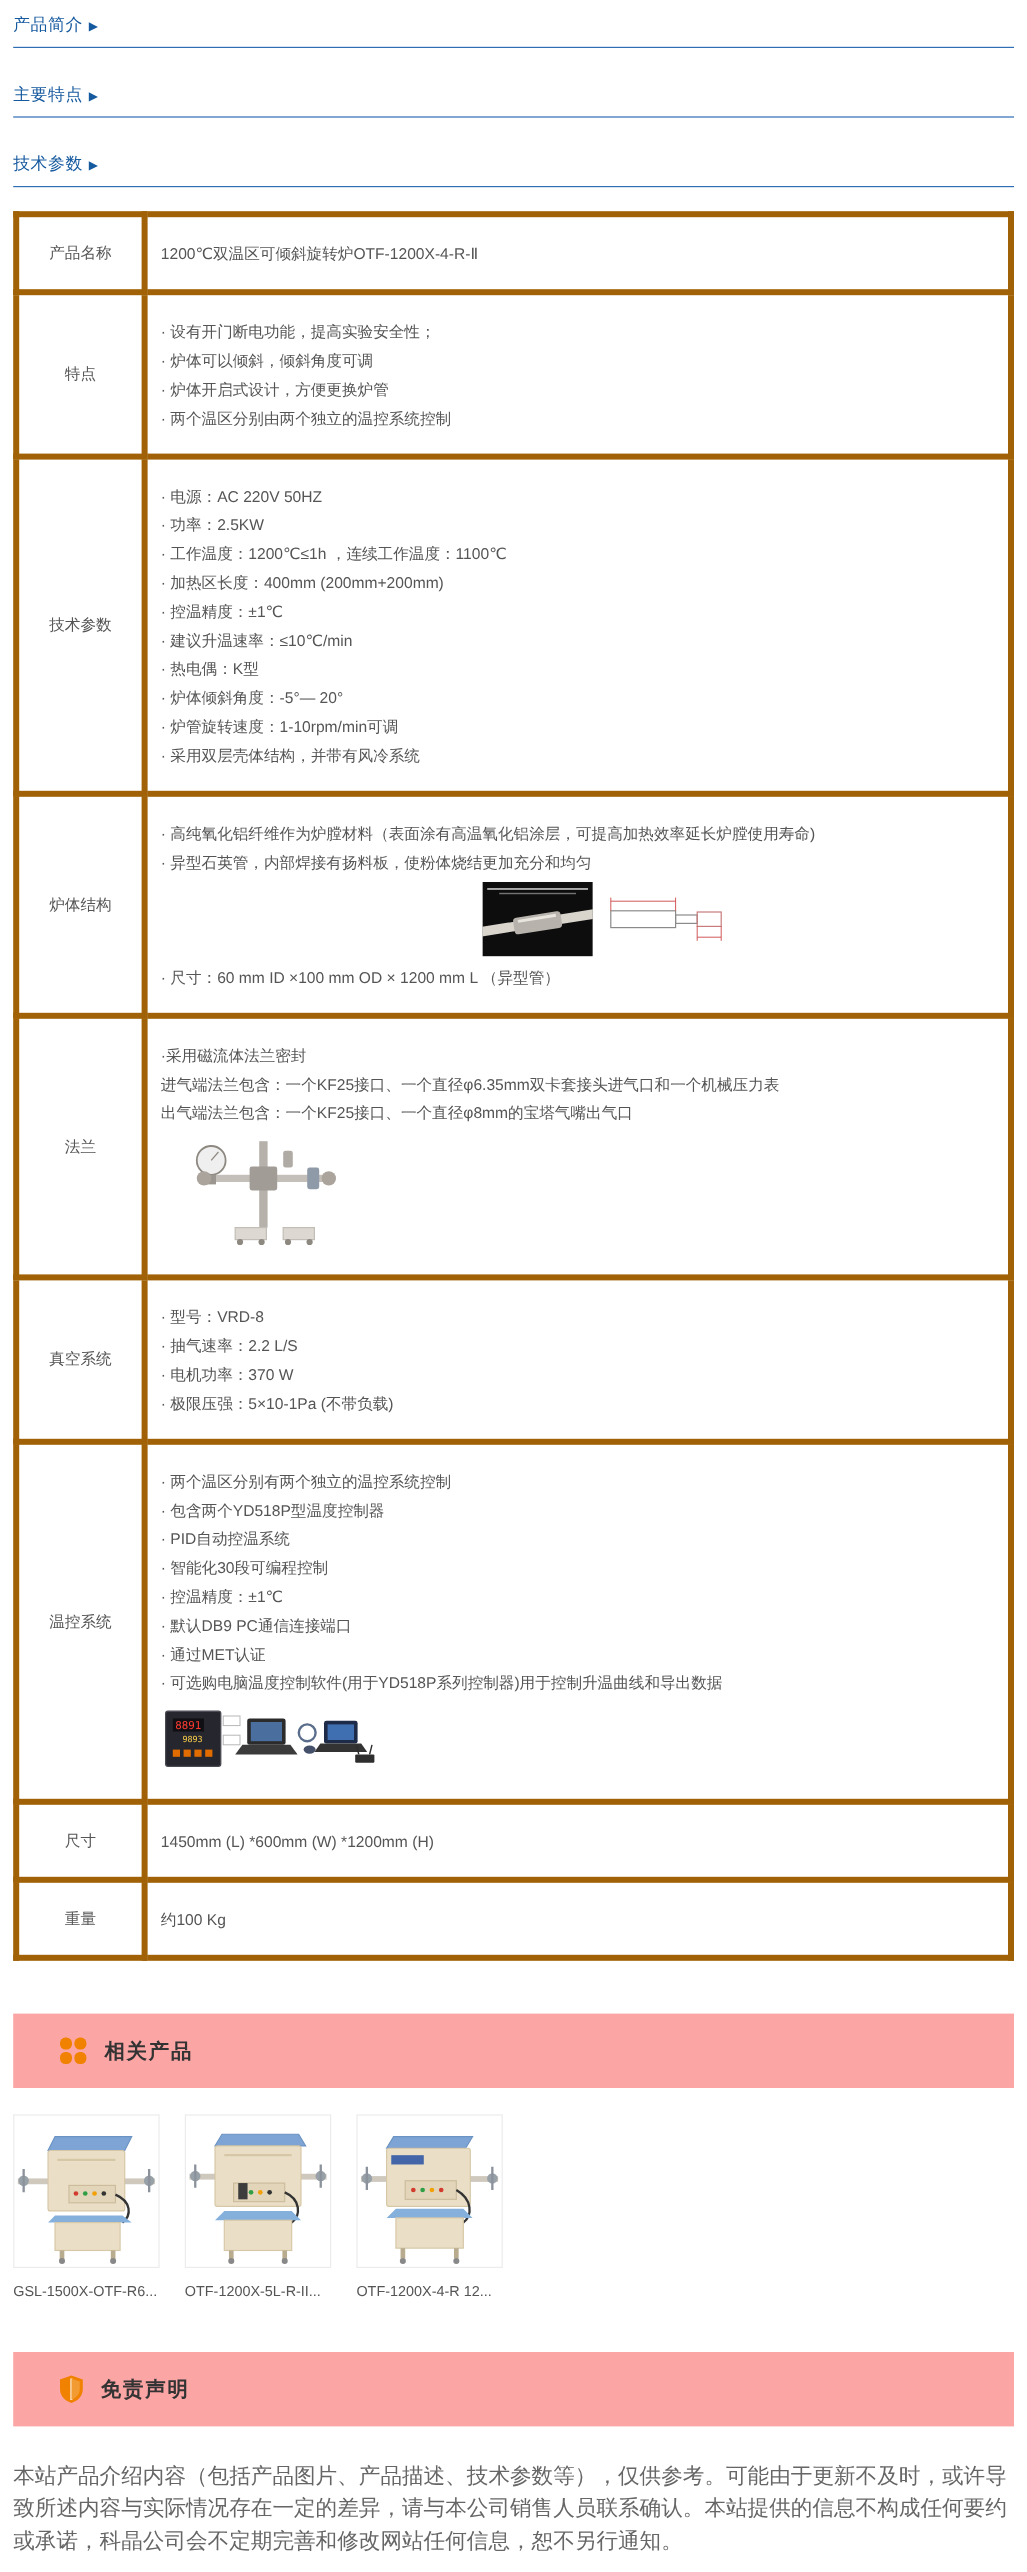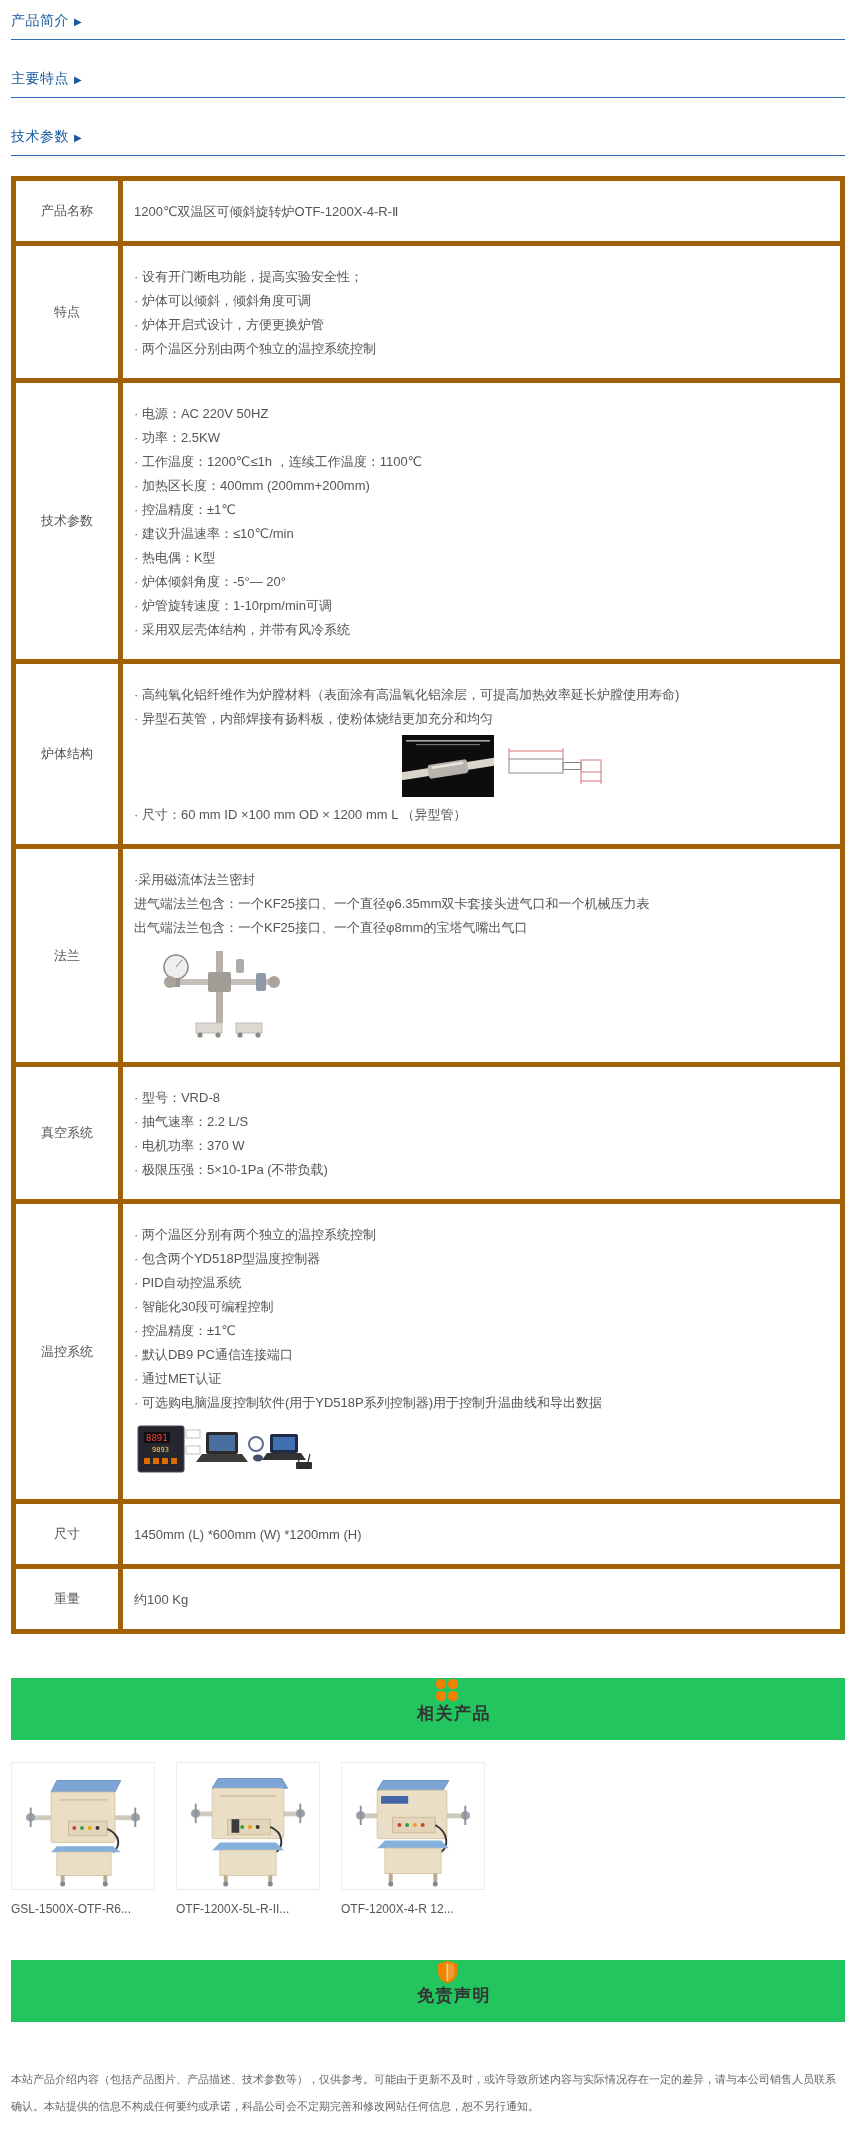--- a/index.html
+++ b/index.html
@@ -21,30 +21,30 @@
   
   table.specs { width:100%; border-collapse:collapse; margin-top:20px; font-size:13px; color:#555; table-layout:fixed; }
   table.specs td { border:5px solid #a16207; padding:18px 11px; vertical-align:middle; }
   td.lbl { width:80px; text-align:center; padding:6px 4px; }
   .tl { line-height:21px; padding:1.5px 0; }
   .media-structure { display:flex; gap:12px; align-items:center; margin:5px 0 5px 268px; }
   .media-flange { margin:8px 0 2px 2px; }
   .media-temp { margin:8px 0 2px 2px; }
 
   
-  .band { margin-top:44px; background:#22c55e; height:62px; display:flex; align-items:center; padding-left:38px;flex-direction:column; }
+  .band { margin-top:44px; background:#fca5a5; height:62px; display:flex; align-items:center; padding-left:38px; }
   .band-title { font-size:17px; font-weight:bold; color:#333; letter-spacing:1.5px; margin-left:14px; }
 
   
   .cards { display:flex; gap:21px; margin-top:22px; }
-  .card { width:144px; cursor:pointer; }
+  .card { width:122px; cursor:pointer; }
   .card-img { height:126px; border:1px solid #ececec; background:#fff; display:flex; align-items:center; justify-content:center; }
   .card-name { margin-top:12px; font-size:12px; color:#555; white-space:nowrap; overflow:hidden; }
 
-  .disclaimer-p { margin:44px 0 0; line-height:27px; font-size:11px; color:#666; }
+  .disclaimer-p { margin:28px 0 0; line-height:27px; font-size:18px; color:#666; }
 </style>
 </head>
 <body>
 
 <div class="page">
 
   <div class="sec first">
     <div class="sec-head"><span>产品简介</span><span class="arrow">▶</span></div>
   </div>
 

